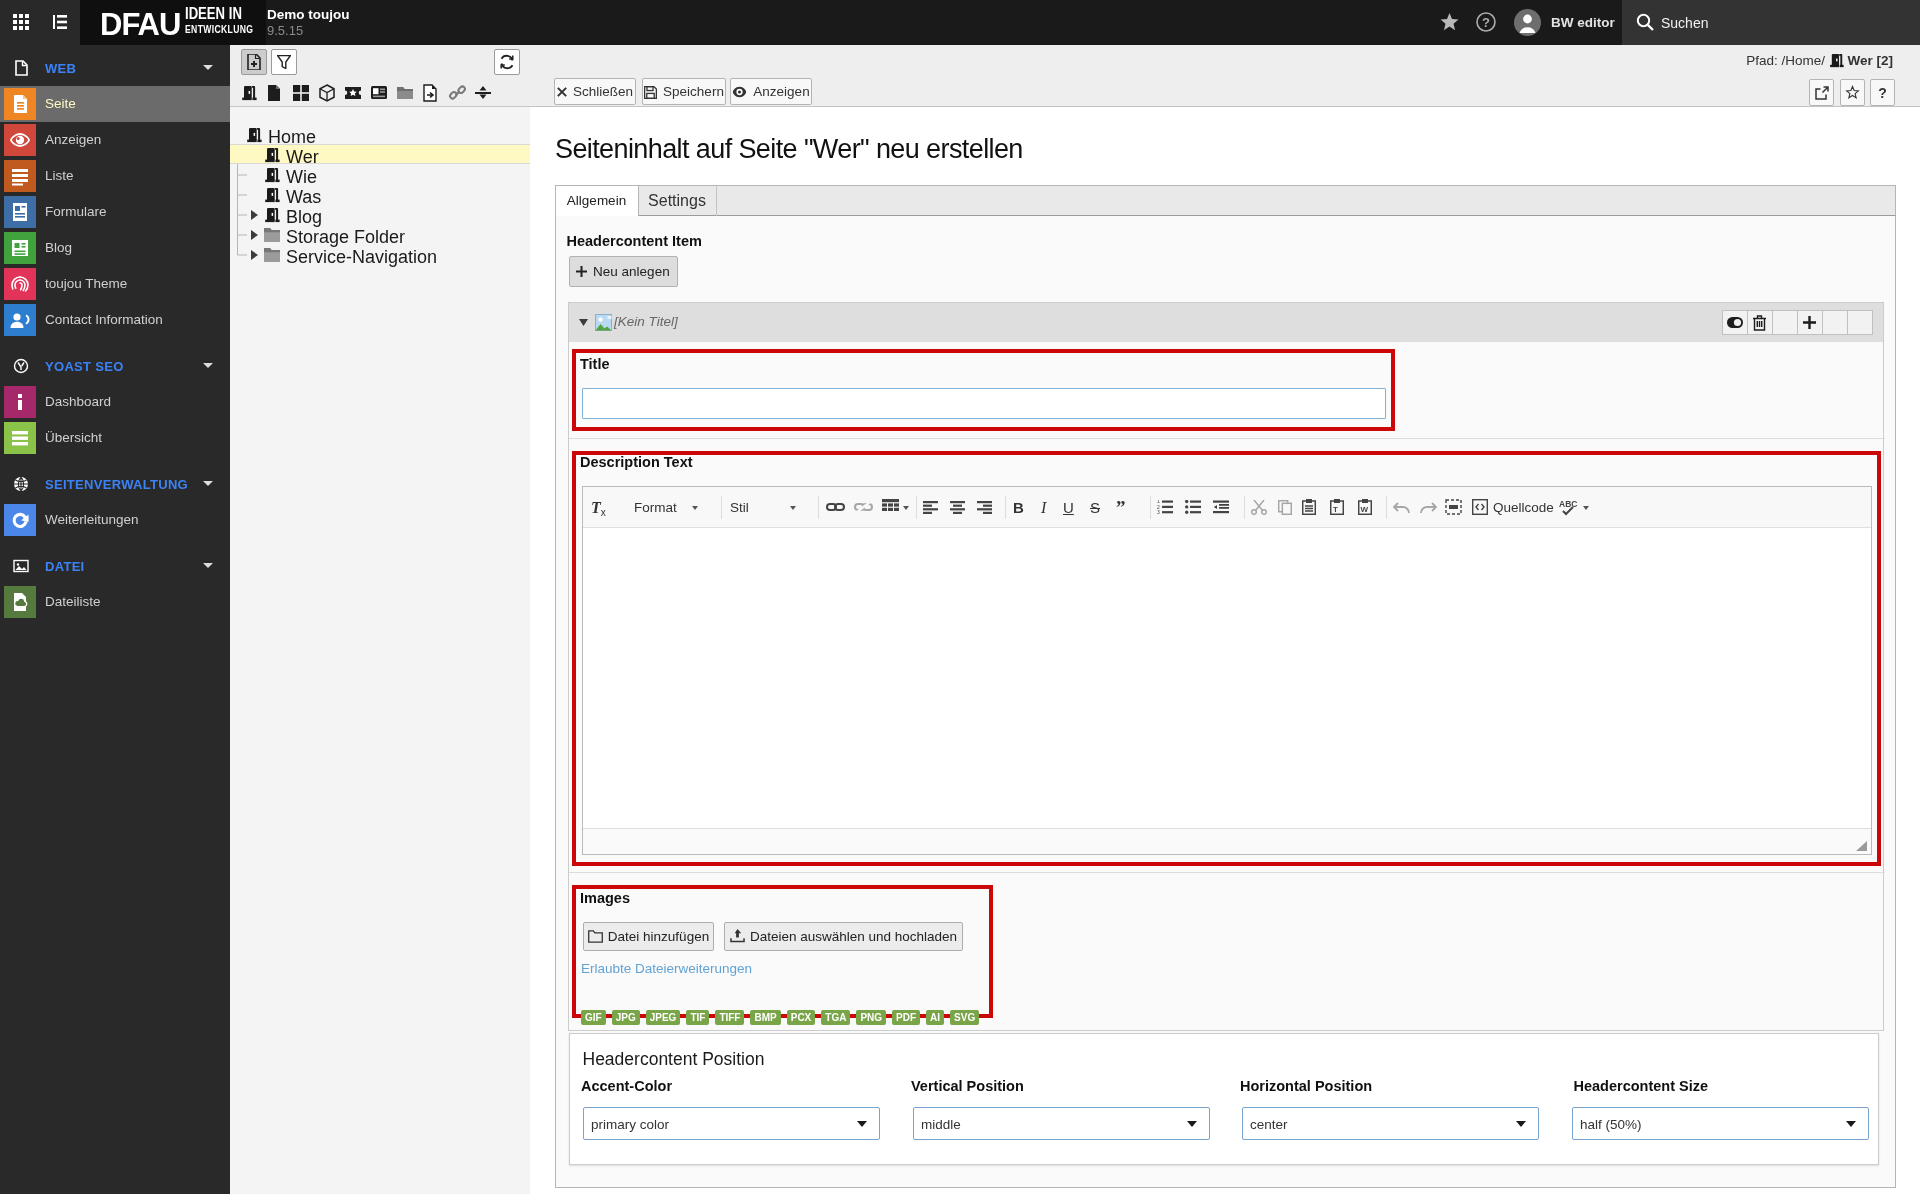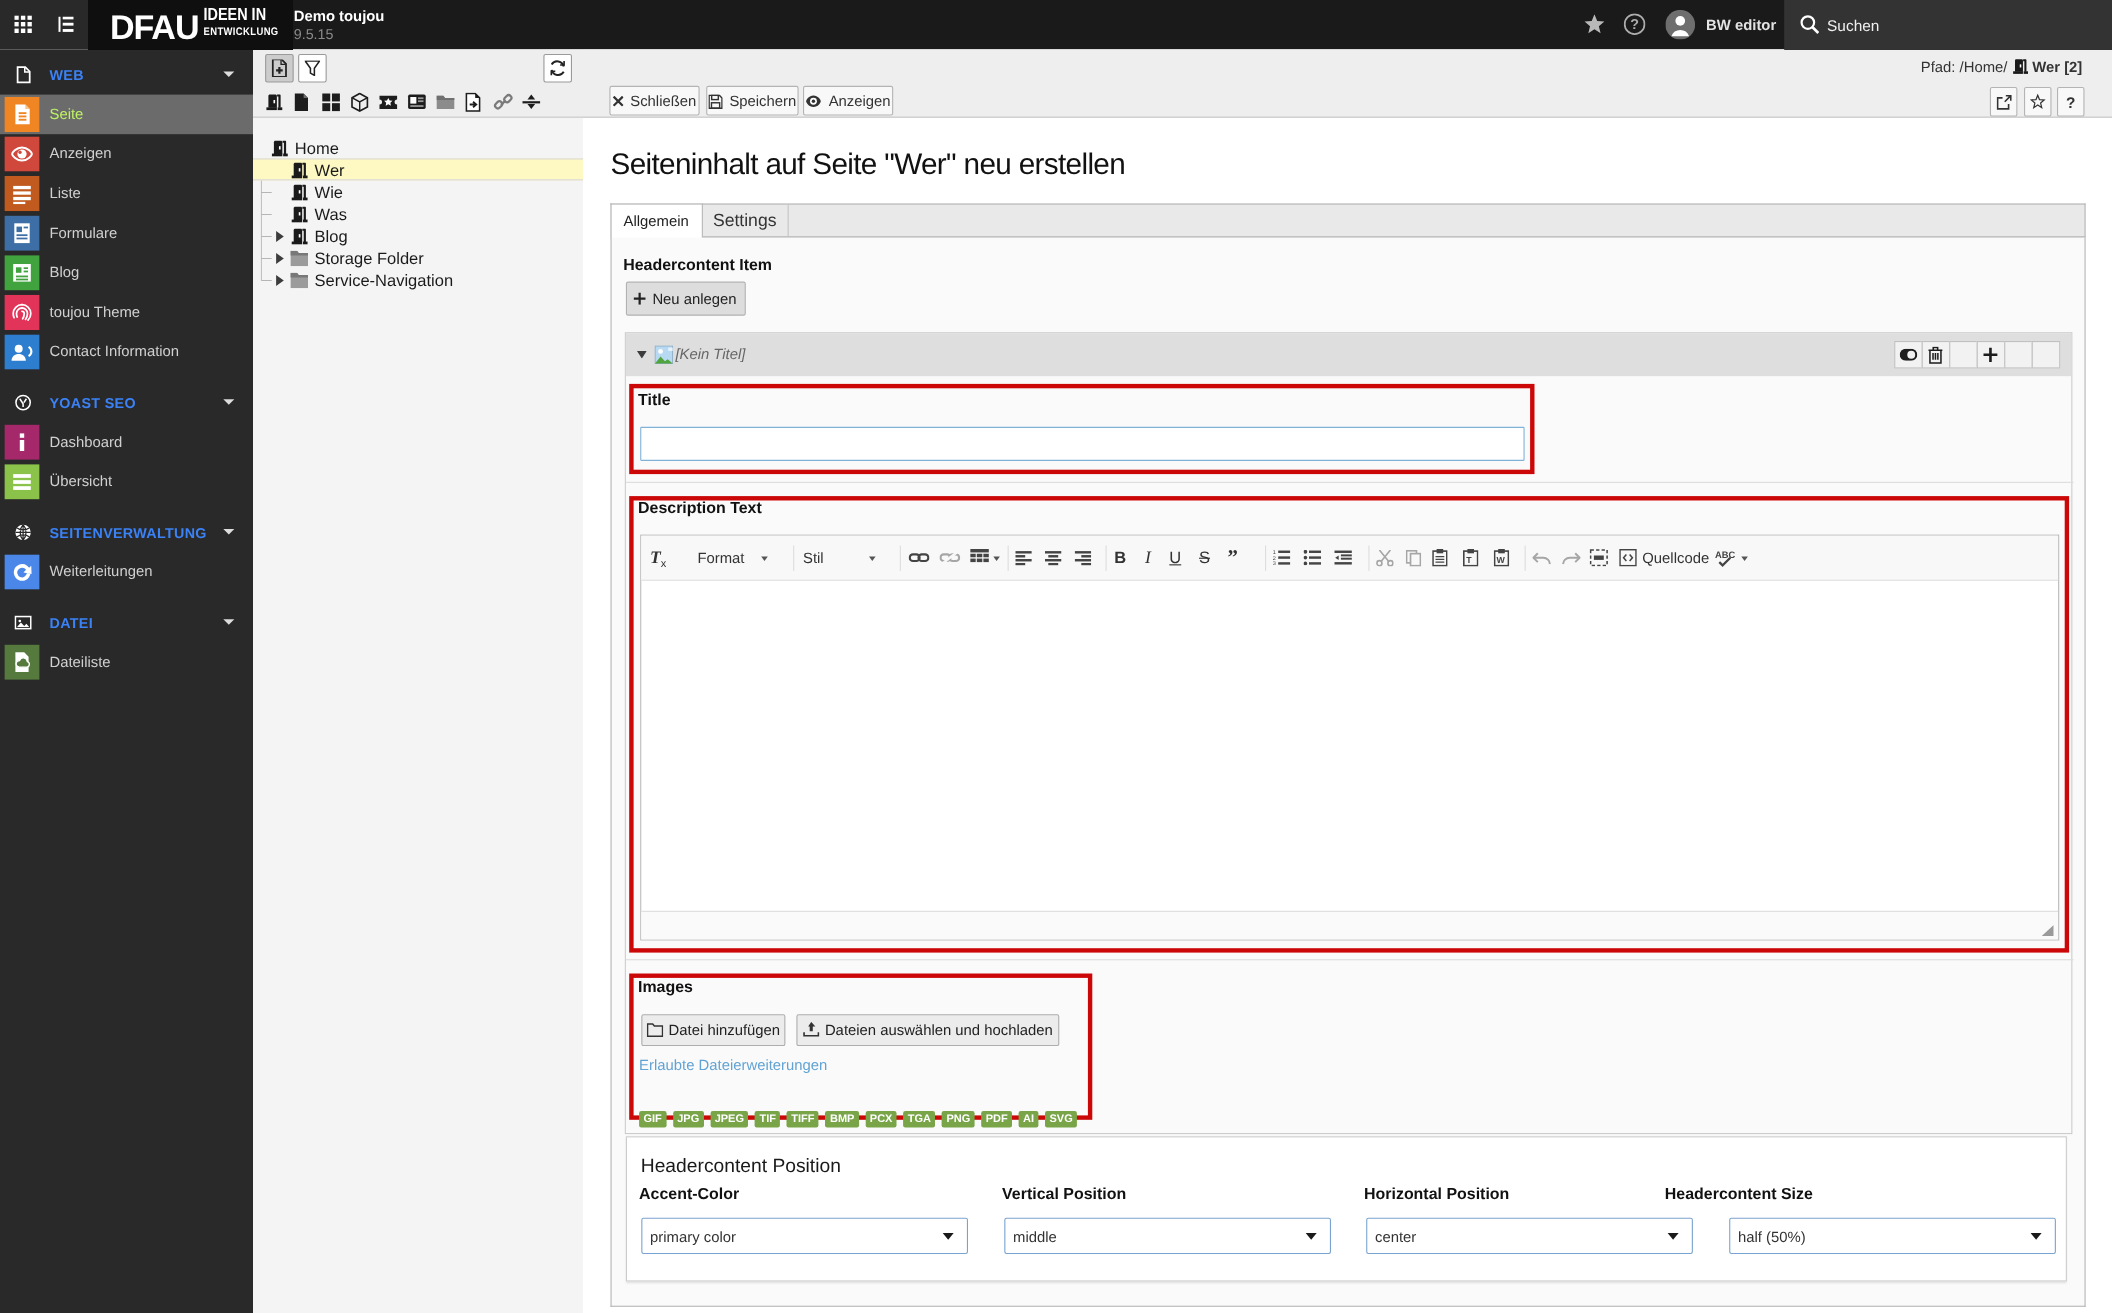--- a/index.html
+++ b/index.html
@@ -20,30 +20,30 @@
   .sitever { transform:translateZ(0); position:absolute; left:267px; top:23px; color:#8a8a8a; font-size:13px; }
   
   #mmenu { transform:translateZ(0); position:absolute; left:0; top:45px; width:230px; height:1149px; background:#292929; padding-top:5px; }
   .mgroup { margin-bottom:10px; }
   .mhead { position:relative; height:36px; color:#3b82f6; }
   .mhead .hicon { position:absolute; left:13px; top:10px; width:16px; height:16px; }
   .mhead .htxt { position:absolute; left:45px; top:11px; font-size:13px; font-weight:bold; letter-spacing:.3px; }
   .mhead .hcaret { position:absolute; left:203px; top:15px; width:0; height:0;
      border-left:5px solid transparent; border-right:5px solid transparent; border-top:5px solid #ddd; }
   .mitem { position:relative; height:36px; color:#d0d0d0; }
-  .mitem.active { background:#6b6b6b; color:#bef264;text-decoration:underline; }
+  .mitem.active { background:#6b6b6b; color:#fef9c3;text-decoration:underline; }
   .mitem .micon { position:absolute; left:4px; top:2px; width:32px; height:32px; }
   .mitem .mtxt { position:absolute; left:45px; top:10px; font-size:13.5px; }
   
   #tree { position:absolute; left:230px; top:45px; width:300px; height:1149px; background:#f4f4f4; }
   #treebar { position:absolute; left:0; top:0; width:300px; height:62px; background:#eee; border-bottom:1px solid #c6c6c6; }
   .tbtn { position:absolute; top:4px; width:26px; height:26px; border:1px solid #9a9a9a; border-radius:2px; background:#fff; }
   .tbtn.on { background:#ccc; }
   .ticon-row { position:absolute; top:39px; left:11px; }
-  .trow { position:absolute; height:20px; font-size:15px; color:#1a1a1a; }
+  .trow { position:absolute; height:20px; font-size:18px; color:#1a1a1a; }
   .trow.tsel { background:#fef9c3; border-top:1px solid #d8d8d8; border-bottom:1px solid #d8d8d8; left:0; width:300px; }
   
   #content { position:absolute; left:530px; top:45px; width:1390px; height:1149px; background:#fff; }
   #docheader { position:absolute; left:0; top:0; width:1390px; height:62px; background:#eee; border-bottom:1px solid #c3c3c3; }
   .dbtn { position:absolute; top:33px; height:27px; border:1px solid #b4b4b4; border-radius:2px; background:#f8f8f8;
      font-size:13.5px; color:#333; line-height:25px; text-align:center; }
   .sqbtn { position:absolute; top:34px; width:25px; height:27px; border:1px solid #b4b4b4; border-radius:2px; background:#f8f8f8; text-align:center; }
   #pfad { position:absolute; right:27px; top:8px; font-size:13.5px; color:#333; }
   h1 { position:absolute; left:25px; top:89px; font-size:27px; font-weight:normal; color:#111; white-space:nowrap; letter-spacing:-0.6px; }
   
@@ -683,21 +683,21 @@
       <div class="abs" id="badges" style="left:12px;top:687px">
         <span>GIF</span><span>JPG</span><span>JPEG</span><span>TIF</span><span>TIFF</span><span>BMP</span><span>PCX</span><span>TGA</span><span>PNG</span><span>PDF</span><span>AI</span><span>SVG</span>
       </div>
     </div>
 
     <div id="fieldset" class="abs" style="left:13px;top:817px;width:1310px;height:132px;background:#fff;border:1px solid #ccc;box-shadow:0 1px 2px rgba(0,0,0,.12)">
       <div class="abs" style="left:13px;top:15px;font-size:17.5px;color:#1a1a1a">Headercontent Position</div>
       <label class="flabel abs" style="left:11.5px;top:44px">Accent-Color</label>
       <label class="flabel abs" style="left:341.5px;top:44px">Vertical Position</label>
       <label class="flabel abs" style="left:670.5px;top:44px">Horizontal Position</label>
-      <label class="flabel abs" style="left:944px;top:44px">Headercontent Size</label>
+      <label class="flabel abs" style="left:1004px;top:44px">Headercontent Size</label>
       <div class="selbox abs" style="left:13.5px;top:73px">
           <span>primary color</span>
         </div>
       <div class="selbox abs" style="left:343.5px;top:73px">
           <span>middle</span>
         </div>
       <div class="selbox abs" style="left:672.5px;top:73px">
           <span>center</span>
         </div>
       <div class="selbox abs" style="left:1002.5px;top:73px">

